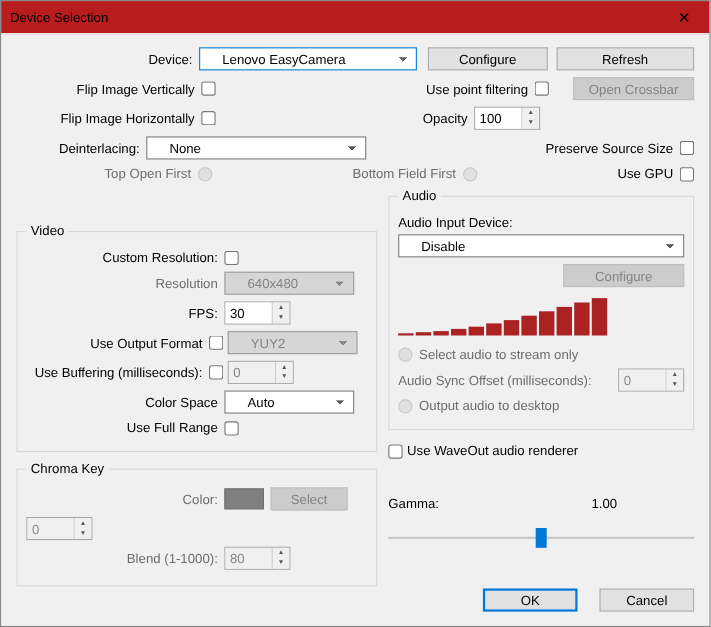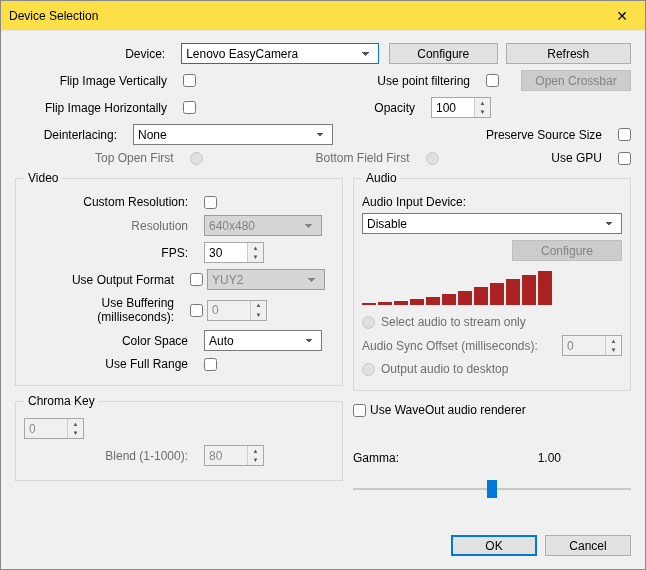--- a/index.html
+++ b/index.html
@@ -1,24 +1,24 @@
 <!DOCTYPE html>
 <html><head>
 <meta charset="utf-8">
 <style>
 * { box-sizing: border-box; margin: 0; padding: 0; font-family: "Segoe UI", Tahoma, sans-serif; font-size: 12px; }
 body { background: #f0f0f0; width: 646px; height: 570px; border: 1px solid #888; overflow: hidden; }
-.titlebar { height: 30px; background: #fde047; display: flex; align-items: center; padding: 0 0 0 8px; border-bottom: 1px solid #e5e5e5; gap: 18px; }
+.titlebar { height: 30px; background: #b91c1c; display: flex; align-items: center; padding: 0 0 0 8px; border-bottom: 1px solid #e5e5e5; gap: 18px; }
 .titlebar .title { flex: 1; color: #000; }
 .titlebar .close { width: 46px; height: 30px; display: flex; align-items: center; justify-content: center; font-size: 14px; }
 .content { padding: 12px 14px 0 14px; }
 .row { display: flex; align-items: center; margin-bottom: 6px; }
-.lbl { text-align: right; padding-right: 16px; color: #000; }
+.lbl { text-align: right; padding-right: 6px; color: #000; }
 .field-disabled { color: #6d6d6d !important; }
-select.combo { height: 21px; border: 1px solid #7a7a7a; background: #fff; padding: 0 18px 0 4px; appearance: none; background-image: linear-gradient(45deg, transparent 50%, #555 50%), linear-gradient(135deg, #555 50%, transparent 50%); background-position: calc(100% - 12px) 8px, calc(100% - 8px) 8px; background-size: 4px 4px; background-repeat: no-repeat; }
+select.combo { height: 21px; border: 1px solid #7a7a7a; background: #fff; padding: 0 18px 0 20px; appearance: none; background-image: linear-gradient(45deg, transparent 50%, #555 50%), linear-gradient(135deg, #555 50%, transparent 50%); background-position: calc(100% - 12px) 8px, calc(100% - 8px) 8px; background-size: 4px 4px; background-repeat: no-repeat; }
 select.combo.blue { border-color: #0078d7; }
 select.combo:disabled { background-color: #ccc; color:#555; }
 .btn { height: 21px; border: 1px solid #adadad; background: #e1e1e1; cursor: pointer; }
 .btn:disabled { color: #838383; background: #ccc; border-color:#bfbfbf; }
 .btn.primary { border: 2px solid #0078d7; }
 input[type=checkbox] { width: 13px; height: 13px; }
 .spin { display: inline-flex; border: 1px solid #a7a7a7; height: 21px; }
 .spin input { width: 42px; border: none; padding: 0 4px; outline: none; }
 .spin input:disabled { background: #f0f0f0; color:#888; }
 .spin .arrows { width: 16px; display: flex; flex-direction: column; border-left:1px solid #ccc;}
@@ -92,21 +92,21 @@
     <span class="radio-dot disabled"></span>
     <span style="flex:1"></span>
     <span class="lbl field-disabled">Bottom Field First</span>
     <span class="radio-dot disabled"></span>
     <span style="flex:1"></span>
     <span class="lbl">Use GPU</span>
     <input type="checkbox" style="">
   </div>
 
   <div style="display:flex; gap:10px; margin-top:2px;">
-    <div style="flex:1; display:flex; flex-direction:column; gap:8px;">
+    <div style="flex:1; display:flex; flex-direction:column; gap:8px;margin-top:32px;">
       <fieldset class="group">
         <legend>Video</legend>
         <div class="row">
             <span class="lbl" style="width:180px">Custom Resolution:</span>
             <input type="checkbox" style="">
           </div>
         <div class="row">
             <span class="lbl field-disabled" style="width:180px">Resolution</span>
             <select class="combo" style="width:118px" disabled=""><option>640x480</option></select>
           </div>
@@ -143,20 +143,26 @@
             <select class="combo" style="width:118px"><option>Auto</option></select>
           </div>
         <div class="row">
             <span class="lbl" style="width:180px">Use Full Range</span>
             <input type="checkbox" style="">
           </div>
       </fieldset>
 
       <fieldset class="group">
         <legend>Chroma Key</legend>
+        <div class="row">
+            <span class="lbl field-disabled" style="width:180px">Color:</span>
+            <div class="colorsw"></div>
+            <div style="width:6px"></div>
+            <button class="btn" style="width:70px" disabled="">Select</button>
+          </div>
         <div class="row">
             <div class="spin">
               <input disabled="" value="0" style="">
               <div class="arrows">
                 <div>▲</div>
                 <div>▼</div>
               </div>
             </div>
           </div>
         <div class="row">
@@ -228,20 +234,20 @@
           <span style="flex:1"></span>
           <span>1.00</span>
           <span style="width:70px"></span>
         </div>
       <div class="slider-track">
           <div class="line"></div>
           <div class="thumb"></div>
         </div>
 
       <div style="flex:1"></div>
-      <div class="row" style="justify-content:flex-end; gap:8px; margin-top:20px;">
+      <div class="row" style="justify-content:flex-end; gap:20px; margin-top:20px;">
         <button class="btn primary" style="width:86px">OK</button>
         <button class="btn" style="width:86px">Cancel</button>
       </div>
     </div>
   </div>
 
 </div>
 
 </body></html>

